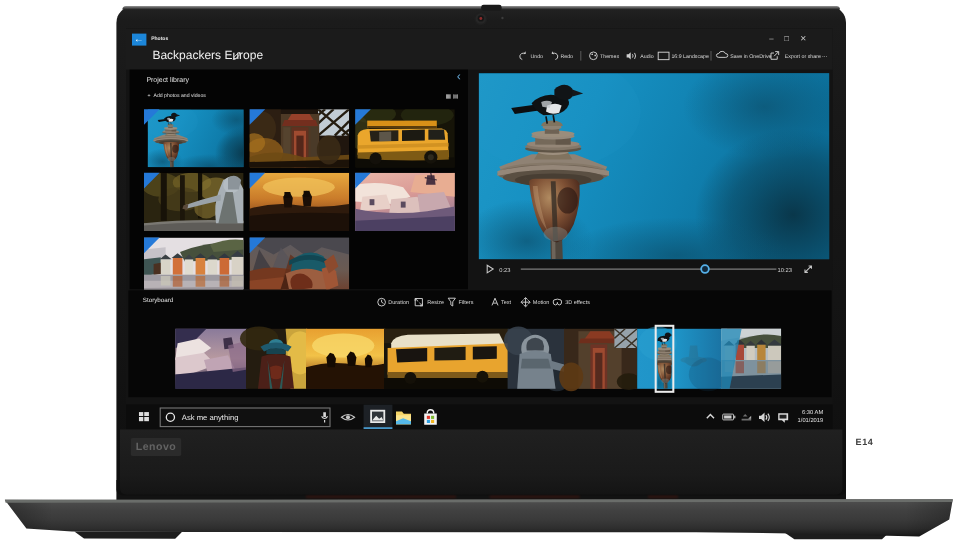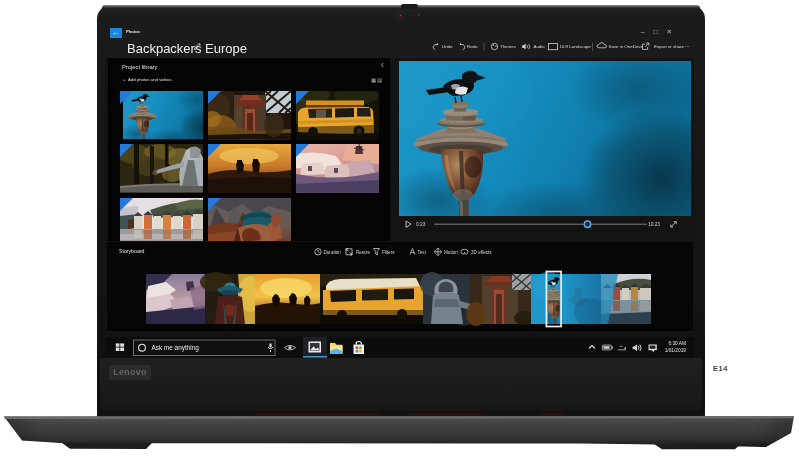--- a/index.html
+++ b/index.html
@@ -9,21 +9,21 @@
        background:linear-gradient(180deg,#232323 0%,#1b1b1b 3%,#171717 30%,#131313 70%,#0e0e0e 100%);
        border-radius:14px 14px 5px 5px;}
   #lidedge{position:absolute;left:102px;top:5px;width:598px;height:2.5px;border-radius:8px 8px 0 0;
        background:linear-gradient(180deg,#969696 0%,#4a4a4a 60%,#262626 100%);}
   #camnotch{position:absolute;left:401px;top:3.5px;width:17px;height:5px;background:#1a1a1a;border-radius:2px 2px 2px 2px;}
   #screen{position:absolute;left:105px;top:24px;width:589px;height:333.5px;background:#131313;overflow:hidden;}
   #apphead{position:absolute;left:0;top:0;width:589px;height:34px;background:#1b1b1b;}
   #backbtn{position:absolute;left:5px;top:3.5px;width:11.5px;height:10.5px;background:#1c86d9;color:#fff;
        font-size:8px;line-height:10px;text-align:center;}
   #photoslbl{position:absolute;left:21px;top:4.6px;font-size:4.2px;color:#e8e8e8;font-weight:bold;}
-  #apptitle{position:absolute;left:22px;top:17px;font-size:13px;color:#f0f0f0;}
+  #apptitle{position:absolute;left:22px;top:17px;font-size:10px;color:#f0f0f0;}
   #winctl{position:absolute;right:5px;top:4px;width:48px;height:9px;color:#c8c8c8;font-size:6.5px;}
   #leftpanel{position:absolute;left:3px;top:33.5px;width:282px;height:183.5px;background:#040404;overflow:hidden;}
   #plhead{position:absolute;left:14px;top:6.5px;font-size:5.8px;color:#e6e6e6;}
   #plchev{position:absolute;right:6px;top:1px;font-size:10px;color:#6aaede;}
   #pladd{position:absolute;left:15px;top:19.5px;font-size:4.3px;color:#e0e0e0;}
   #plgrid{position:absolute;right:8px;top:19.5px;font-size:5px;color:#cfcfcf;}
   .thumb{position:absolute;width:83px;height:48.5px;overflow:hidden;}
   .fold{position:absolute;left:0;top:0;width:0;height:0;border-top:13px solid #2579d8;border-right:13px solid transparent;}
   #previewwrap{position:absolute;left:293.5px;top:36.5px;width:292px;height:155px;overflow:hidden;background:#0d6f9a;}
   #playbar{position:absolute;left:293.5px;top:191.5px;width:292px;height:17px;}

